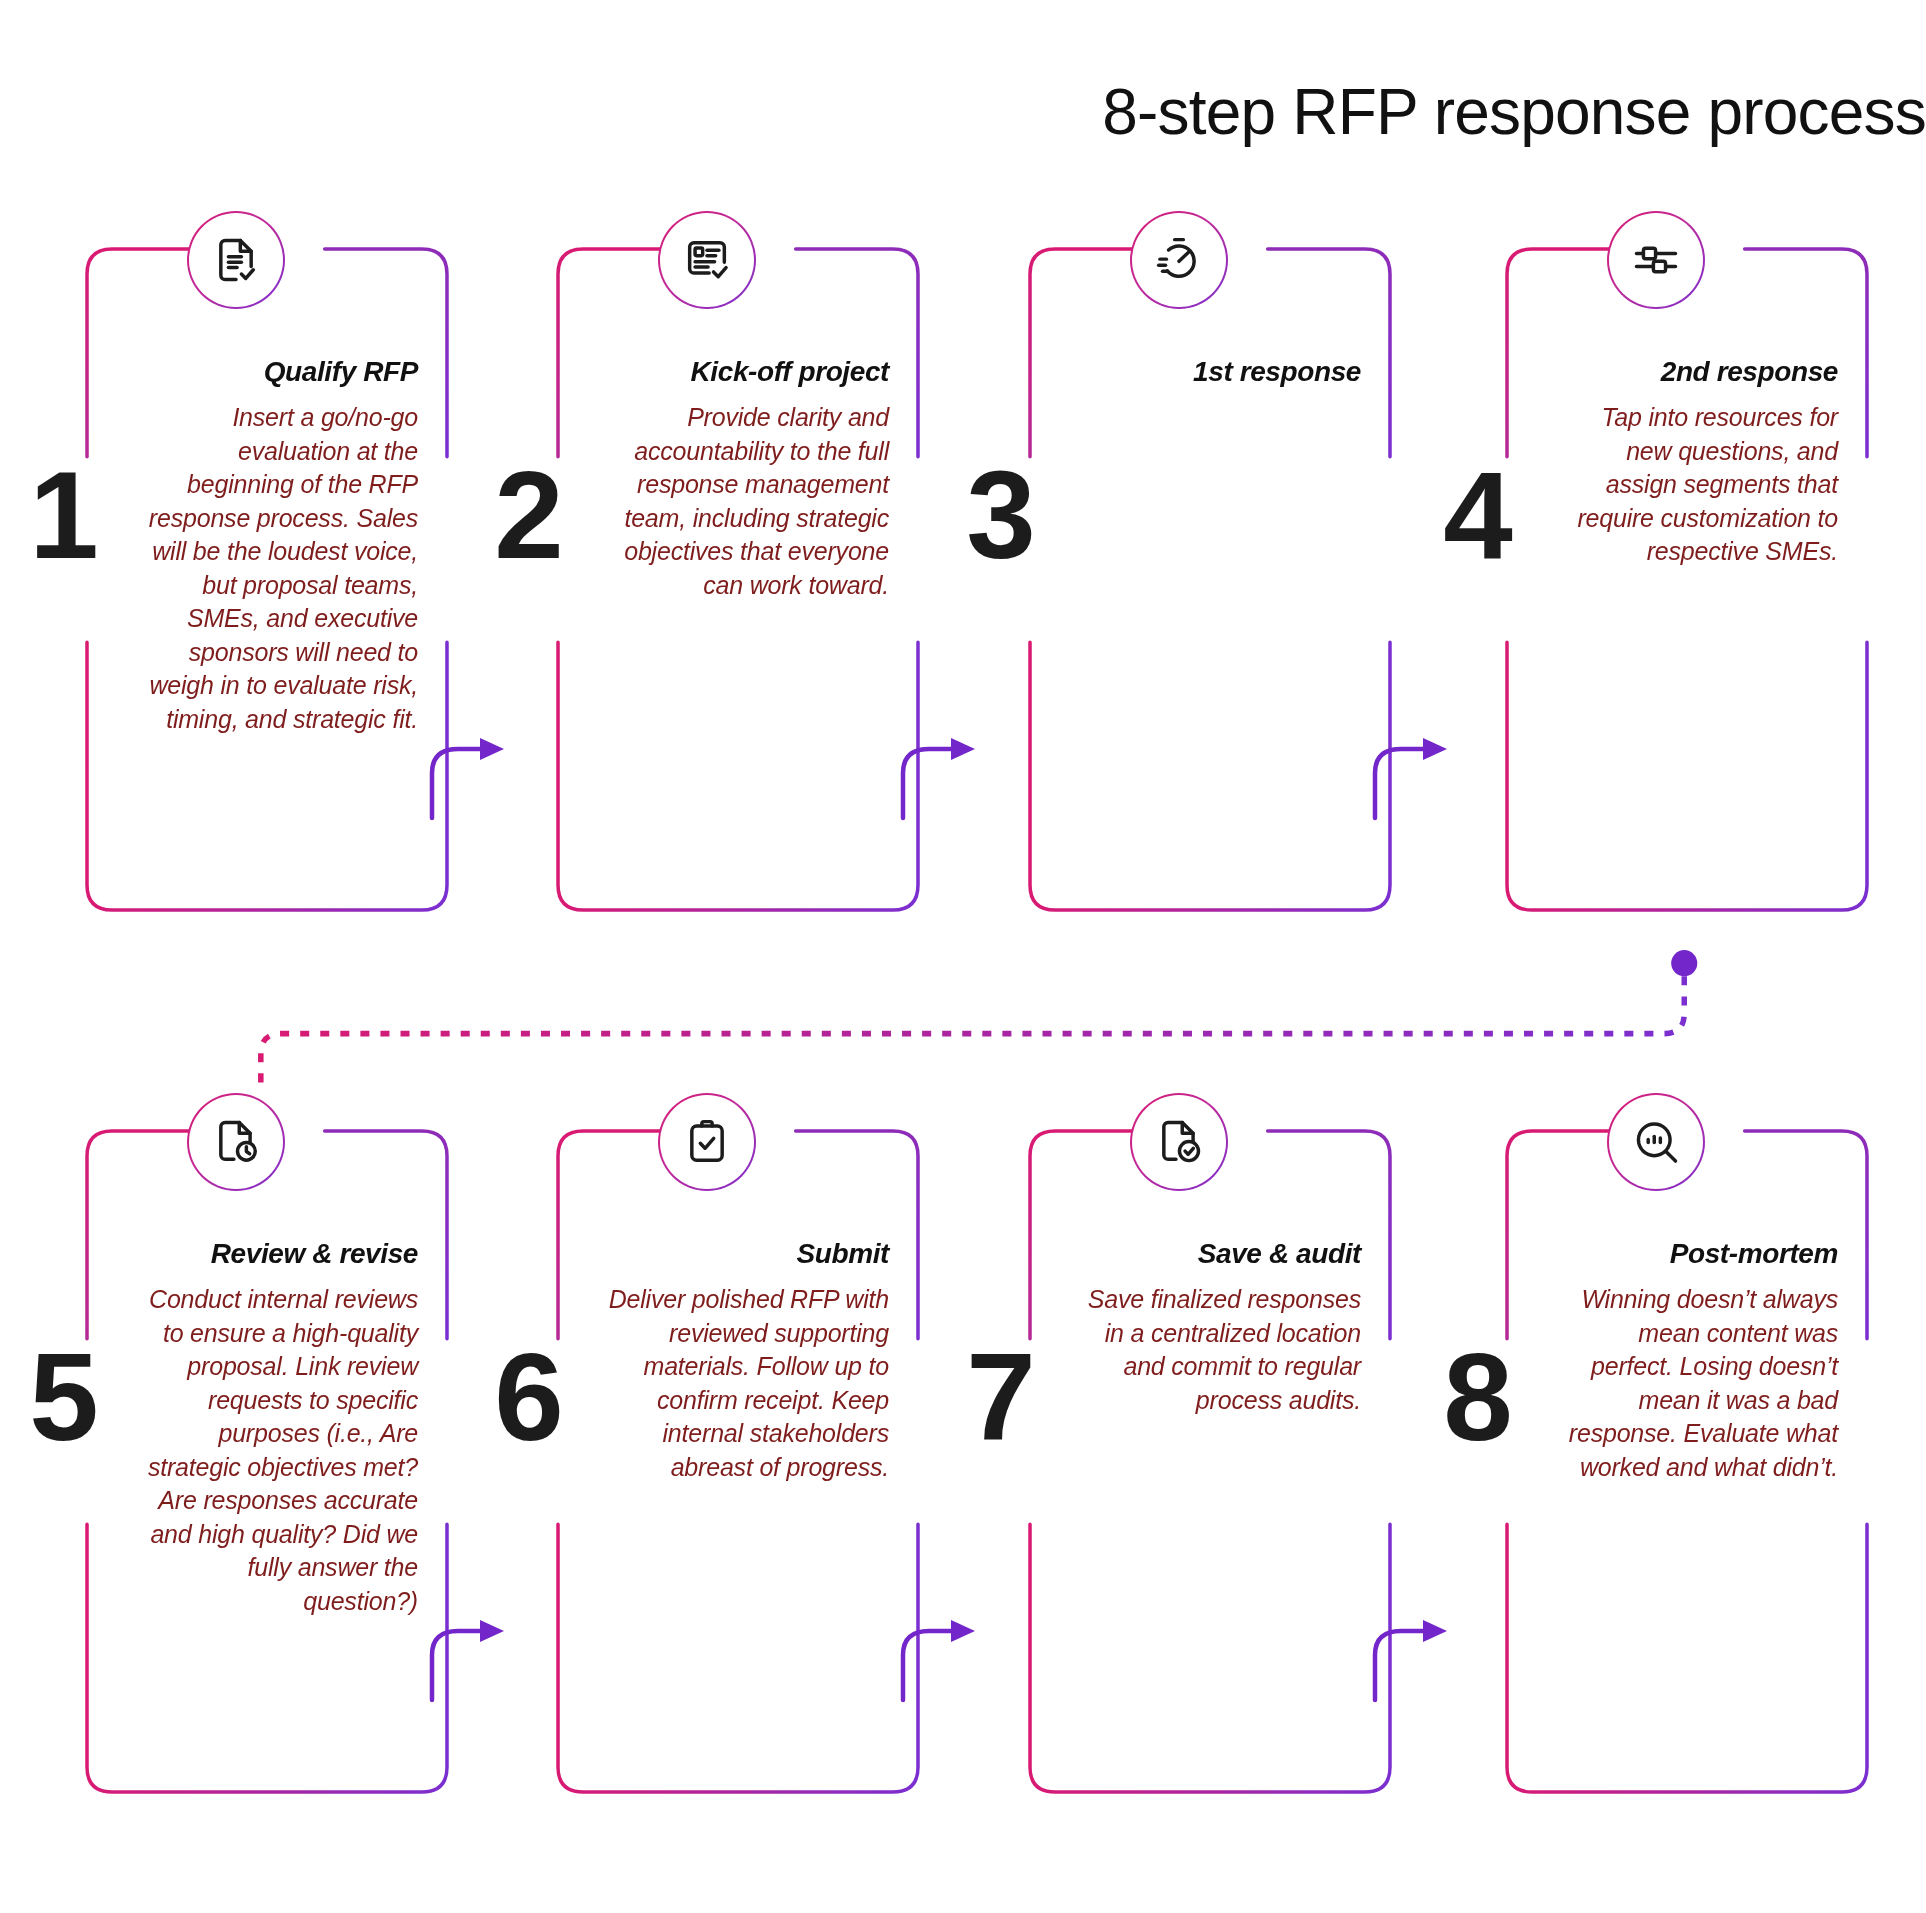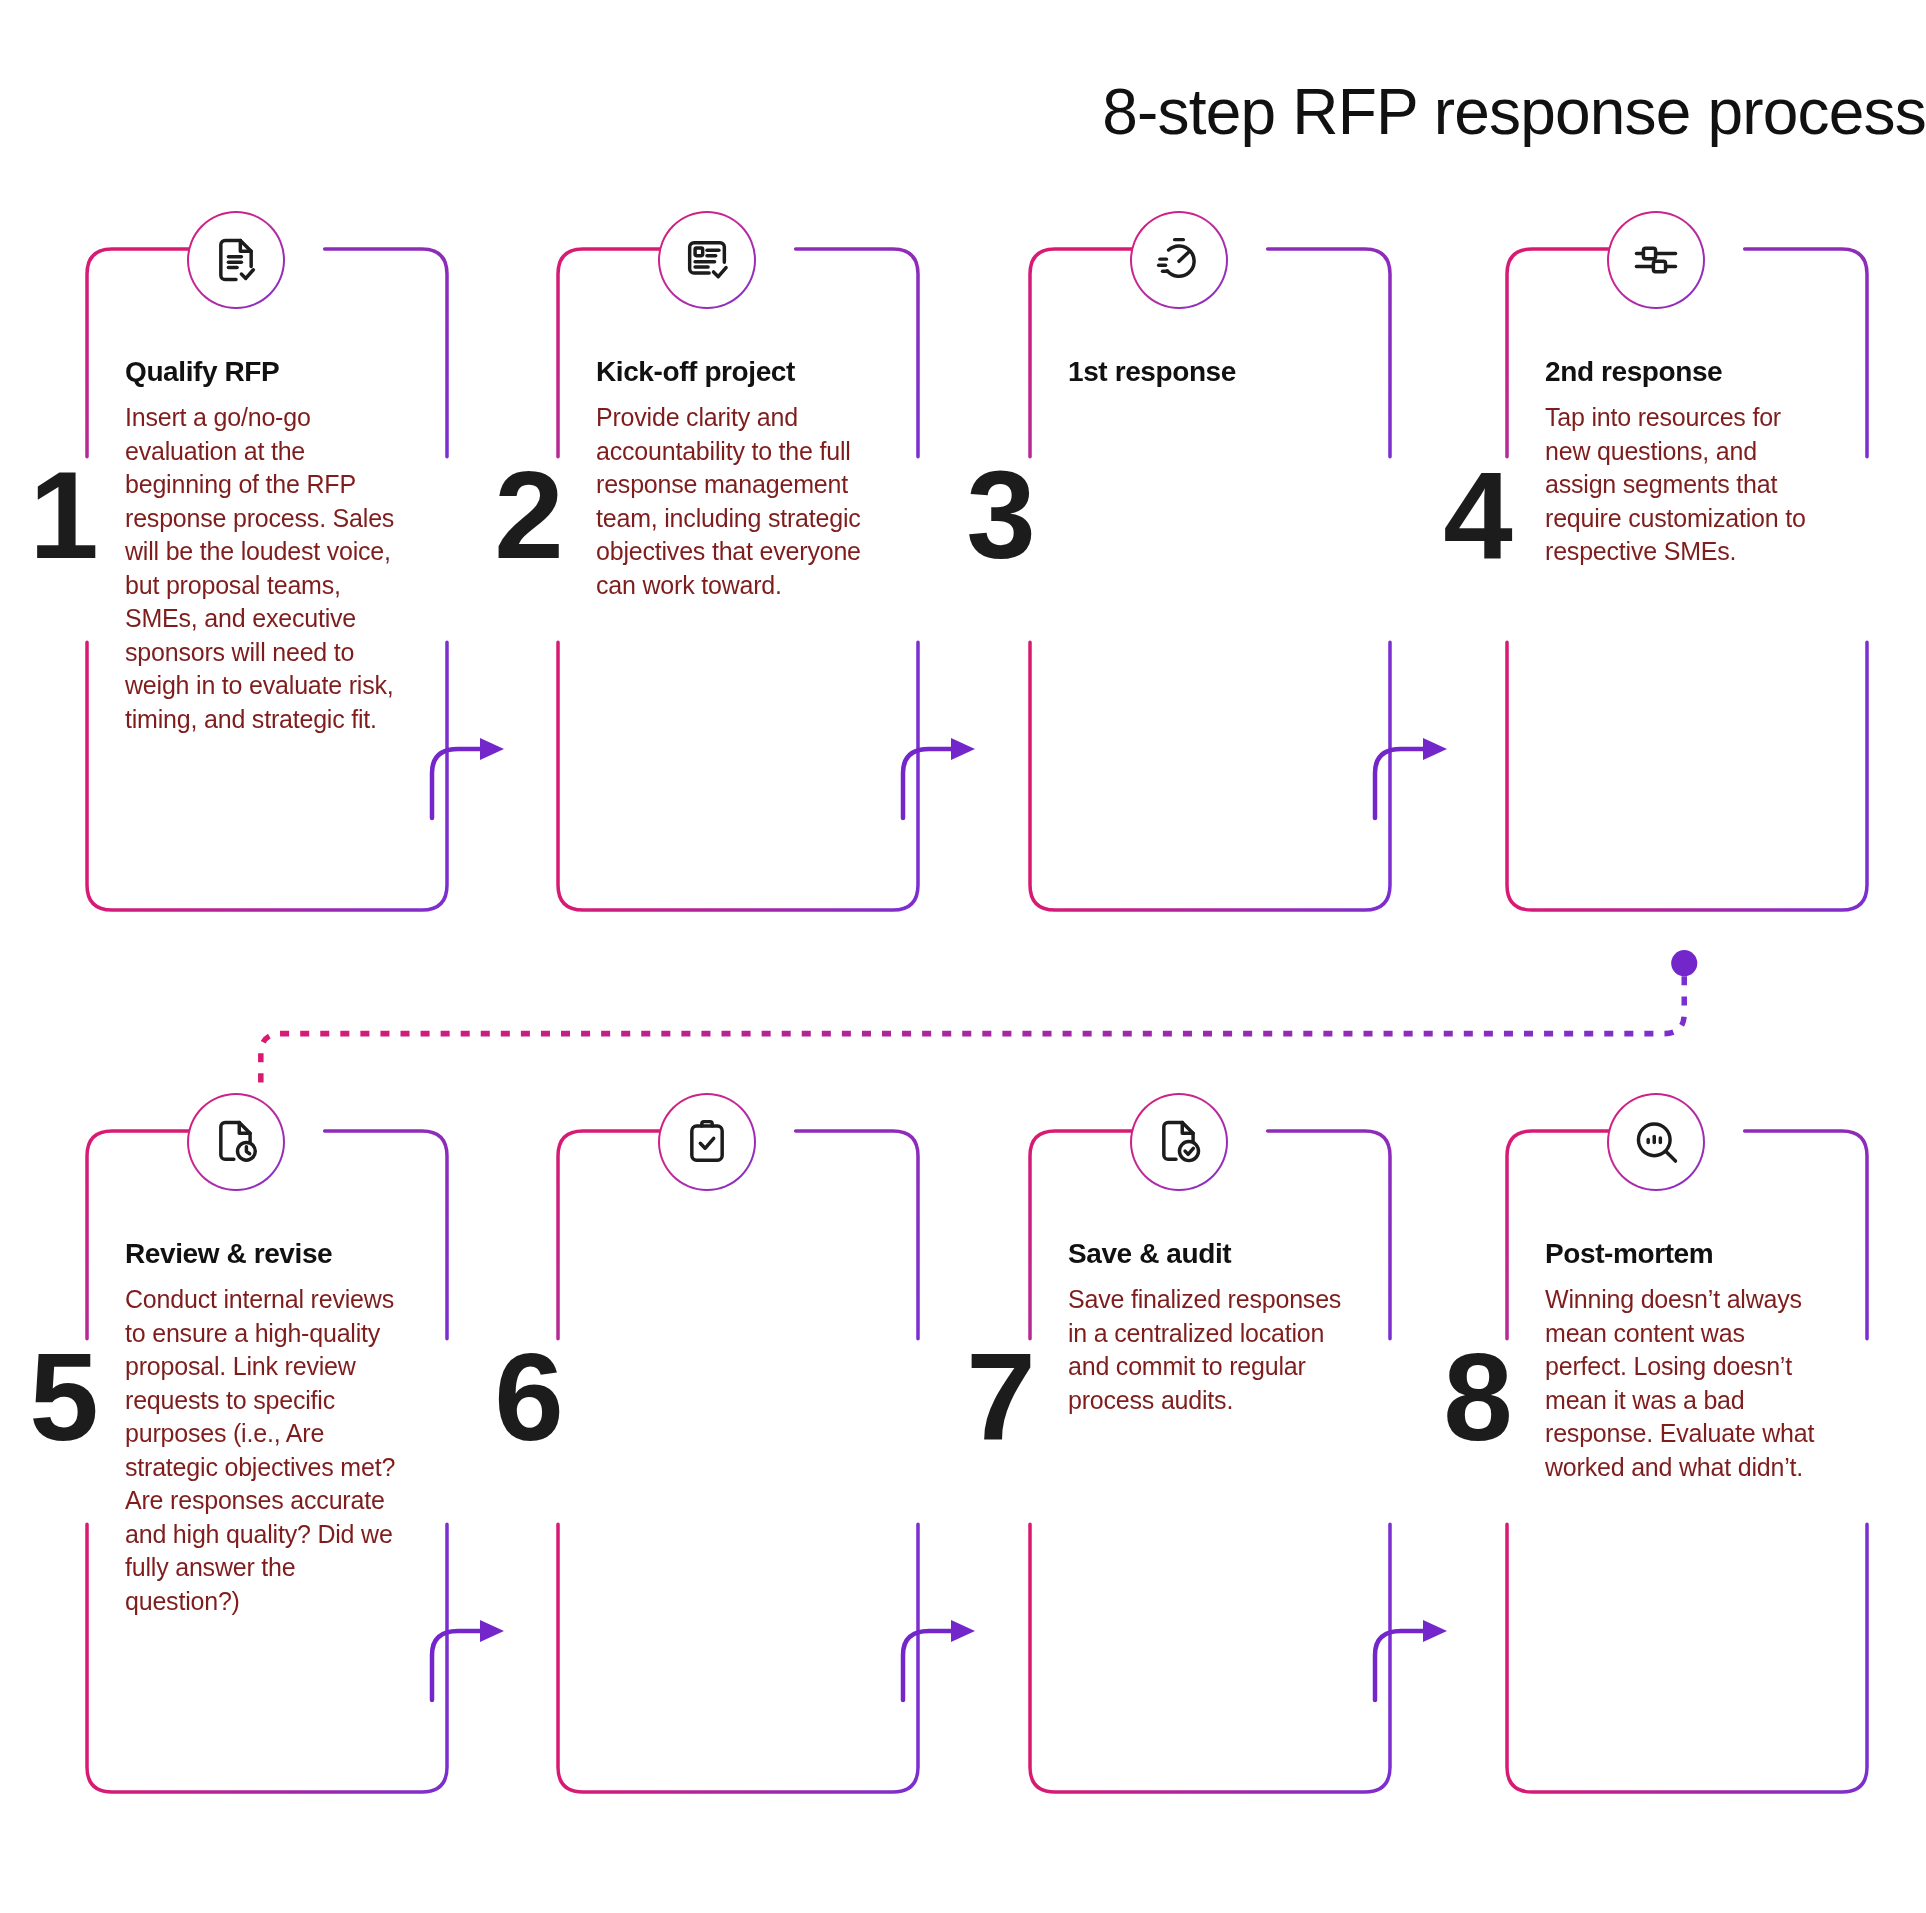--- a/index.html
+++ b/index.html
@@ -102,24 +102,25 @@
     color: #1c1c1c;
     letter-spacing: -3px;
   }
   .step.col-1 .step-number,
   .step.col-2 .step-number,
   .step.col-3 .step-number { left: 14px; }
 
   
   .card-body {
     position: absolute;
-    left: 125px;
+    left: 132px;
     top: 145px;
     width: 286px;
-    text-align: left;
+    text-align: right;
+    font-style: italic;
   }
   .card-title {
     font-size: 28px;
     font-weight: 700;
     color: #111111;
     letter-spacing: -0.4px;
     margin-bottom: 13px;
   }
   .card-desc {
     font-size: 25px;
@@ -371,20 +372,24 @@
             <div class="inner">
           <svg viewBox="0 0 24 24" fill="none" stroke="#1c1c1c" stroke-width="1.6" stroke-linecap="round" stroke-linejoin="round">
             <rect x="5" y="4.6" width="14" height="15.8" rx="2.2"></rect>
             <path d="M9.6 4.6V3.6a1 1 0 0 1 1-1h2.8a1 1 0 0 1 1 1v1"></path>
             <path d="M8.9 12.6l2.2 2.3 4-4.6"></path>
           </svg>
         </div>
           </div>
       </div>
       <div class="step-number">6</div>
+      <div class="card-body">
+        <div class="card-title">Submit</div>
+        <div class="card-desc">Deliver polished RFP with reviewed supporting materials. Follow up to confirm receipt. Keep internal stakeholders abreast of progress.</div>
+      </div>
       <div class="arrow">
         <svg viewBox="0 0 220 200">
           <path d="M22 200 L22 110 Q22 62 74 62 L128 62" fill="none" stroke="#7326c9" stroke-width="9" stroke-linecap="round"></path>
           <path d="M118 40 L166 62 L118 84 Z" fill="#7326c9"></path>
         </svg>
       </div>
     </div>
 
     <div class="step col-2">
       <div class="card-frame">

